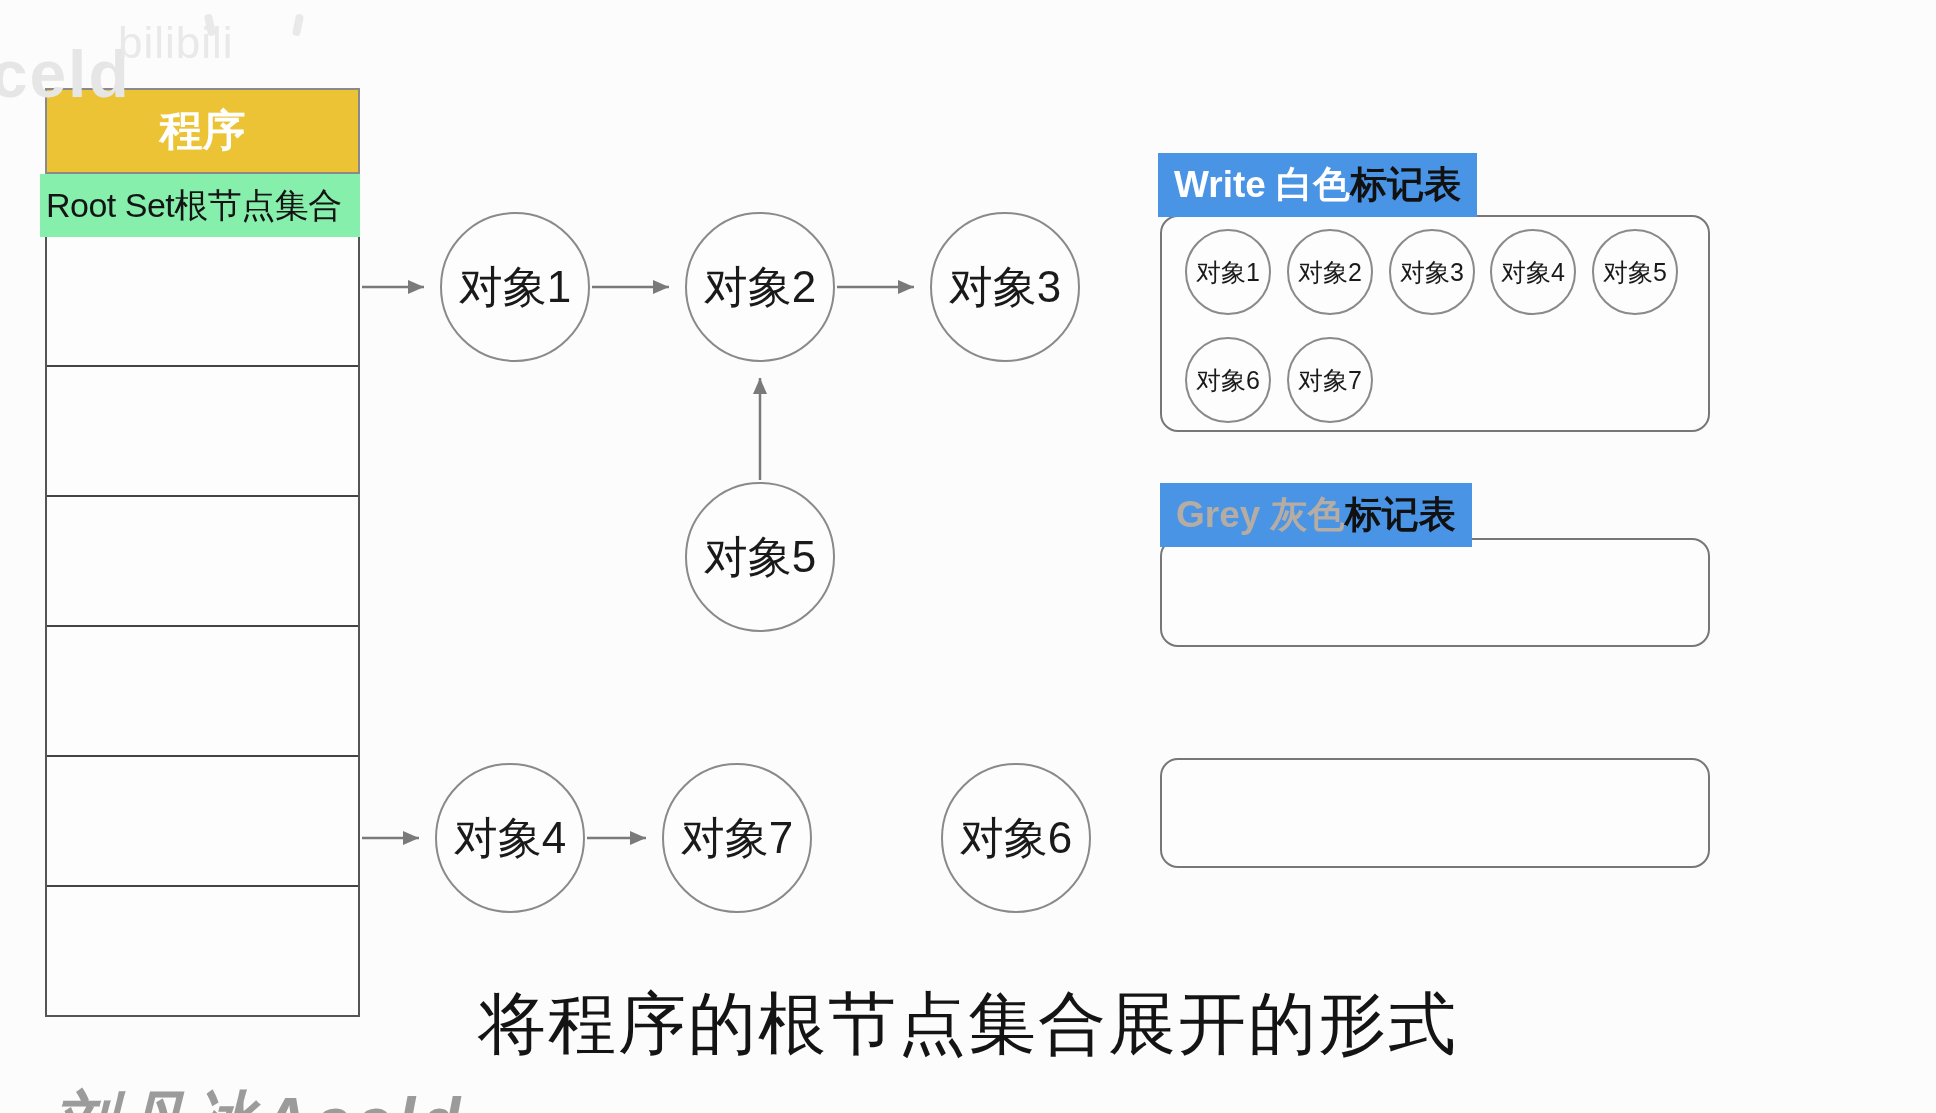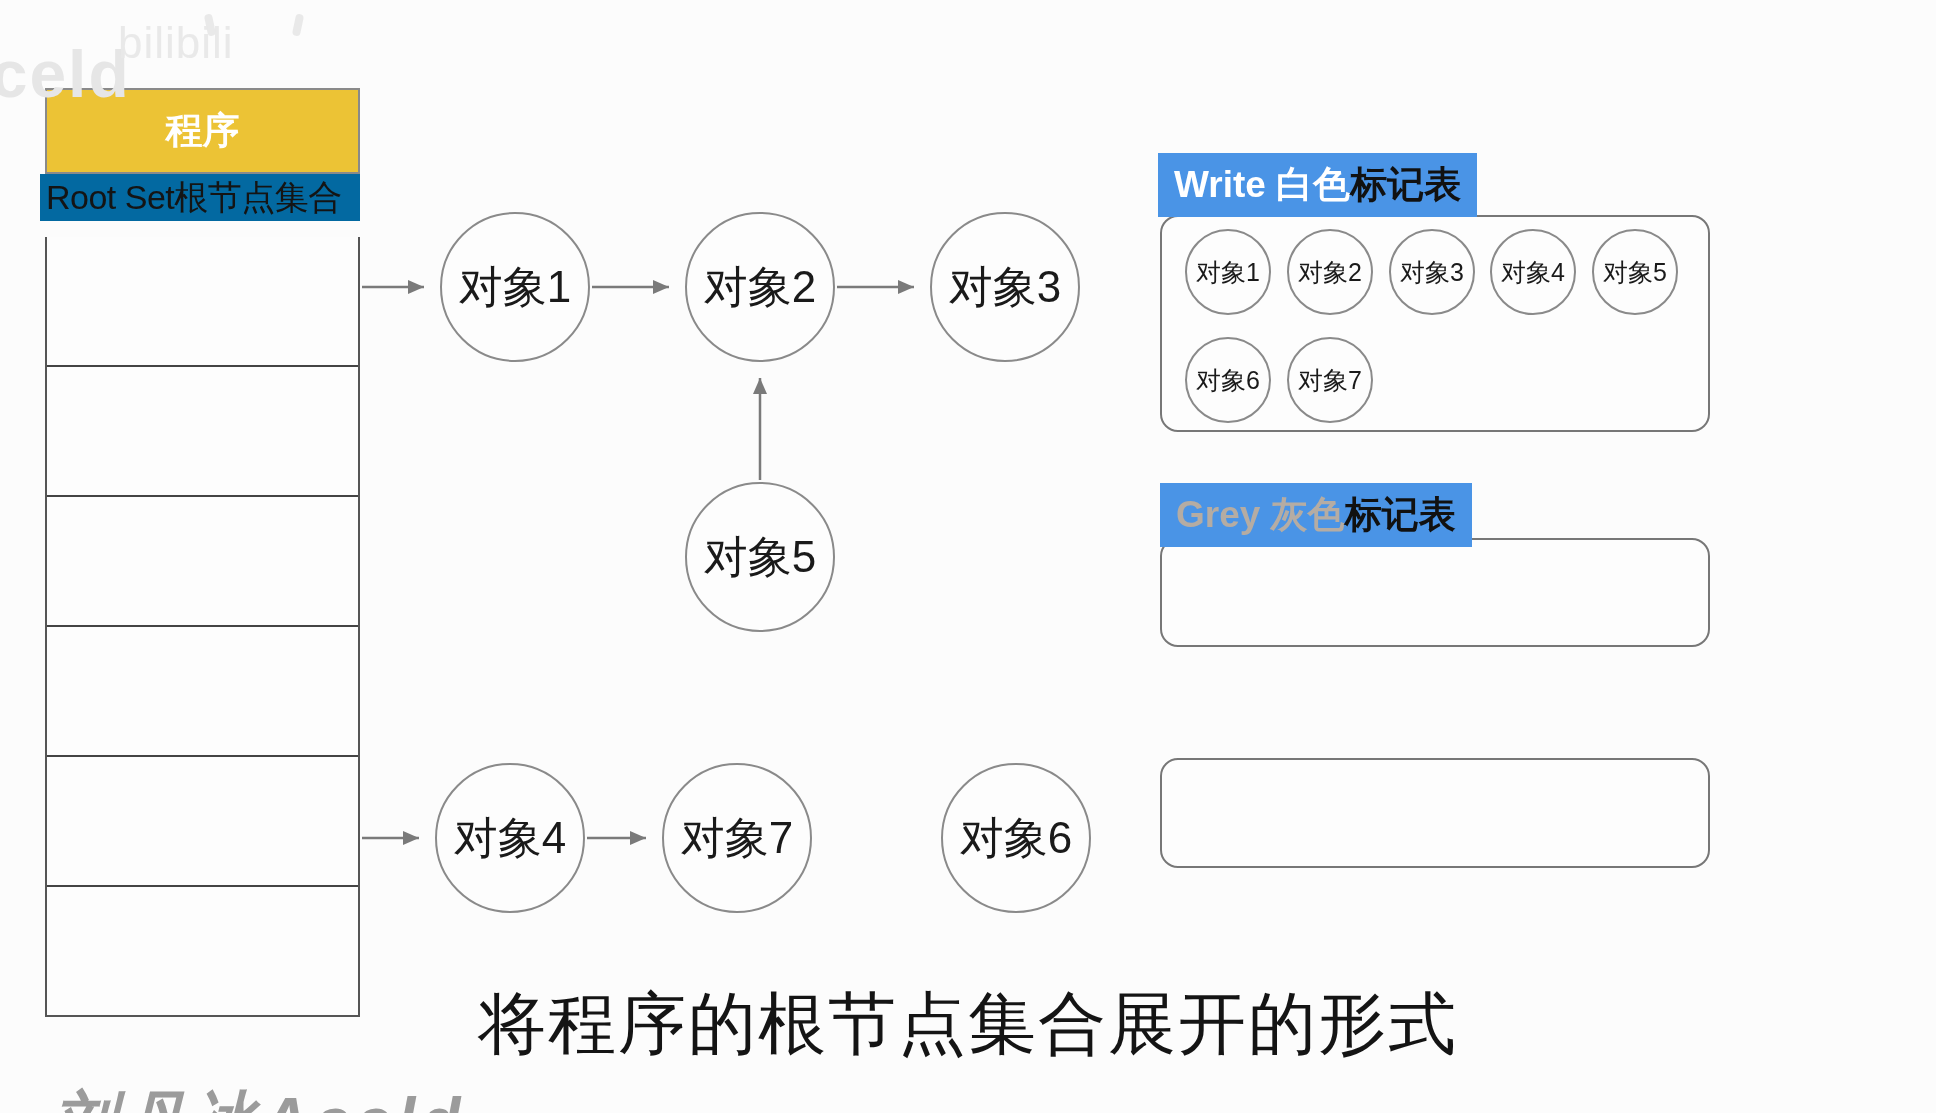--- a/index.html
+++ b/index.html
@@ -31,25 +31,25 @@
     position:absolute;left:52px;top:1078px;
     font-size:64px;font-weight:700;font-style:italic;color:#9b9b9b;
     letter-spacing:6px;z-index:6;white-space:nowrap;
   }
 
   
   .mem-header{
     position:absolute;left:45px;top:88px;width:315px;height:86px;
     background:#ECC335;border:2px solid #8a8a8a;
     display:flex;align-items:center;justify-content:center;
-    font-size:37px;font-weight:700;color:#ffffff;z-index:2;
+    font-size:43px;font-weight:700;color:#ffffff;z-index:2;
   }
   .mem-root{
-    position:absolute;left:40px;top:174px;width:320px;height:47px;
-    background:#0369a1;display:flex;align-items:center;
+    position:absolute;left:40px;top:174px;width:320px;height:63px;
+    background:#86efac;display:flex;align-items:center;
     padding-left:6px;font-size:34px;font-weight:500;color:#141414;
     letter-spacing:-0.5px;white-space:nowrap;z-index:2;
   }
   .mem-body{
     position:absolute;left:45px;top:237px;width:315px;height:780px;
     border:2px solid #555;border-top:none;background:#fdfdfd;z-index:1;
   }
   .mem-row{height:130px;border-bottom:2px solid #444;}
   .mem-row:last-child{border-bottom:none;}
 

